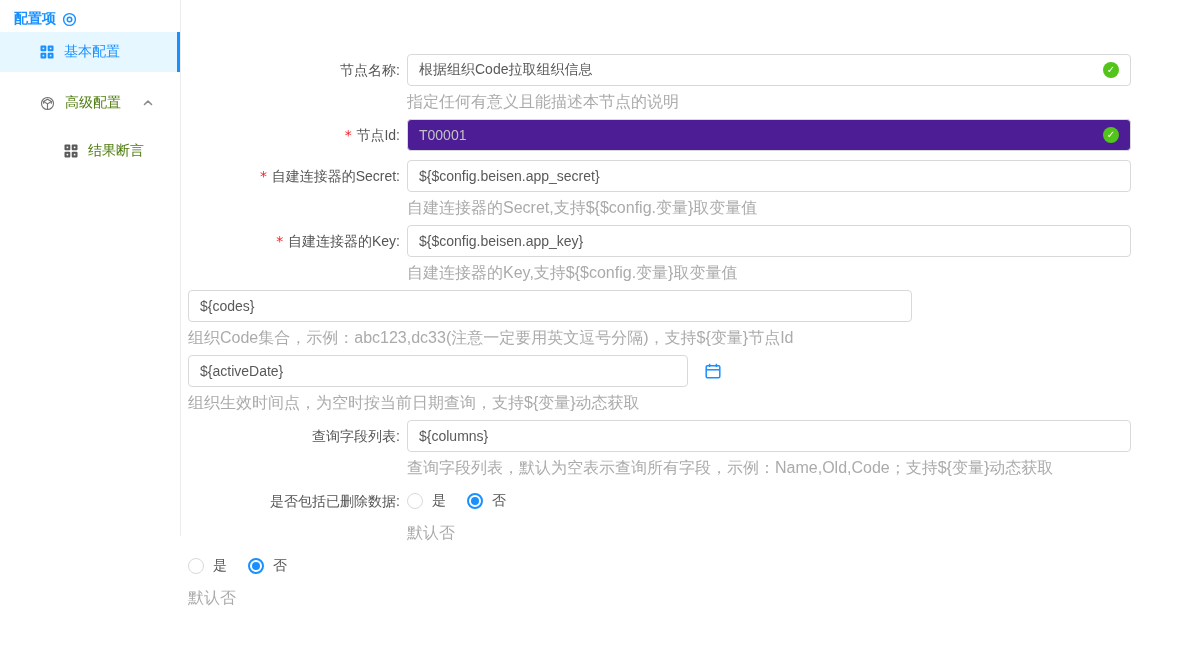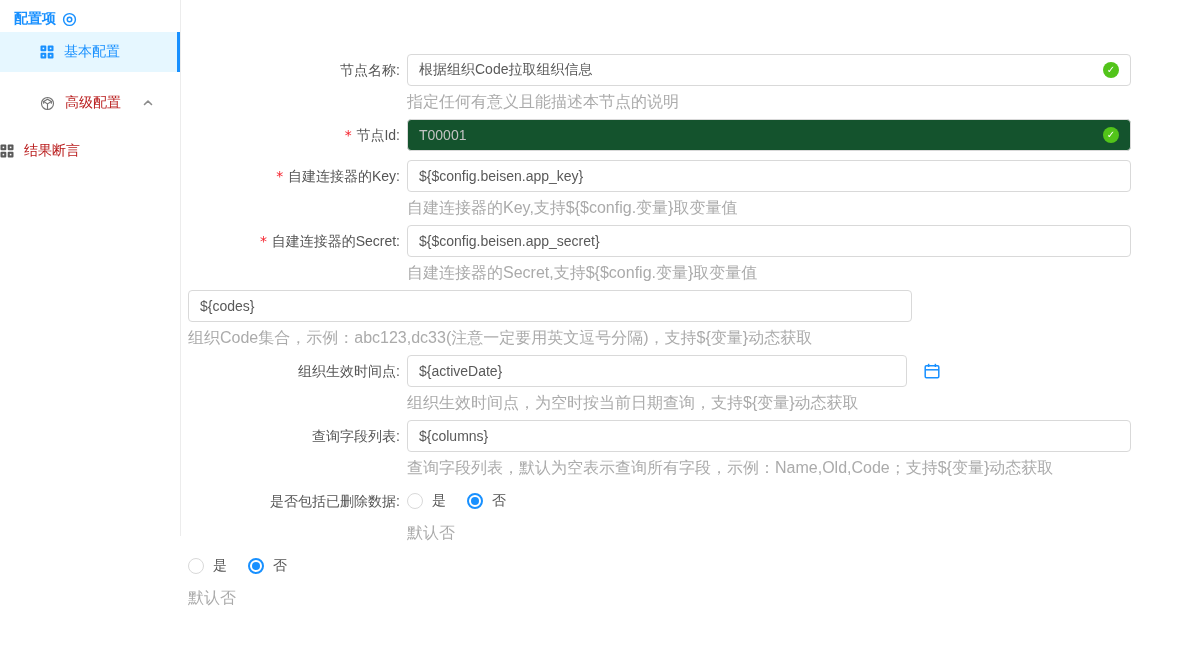--- a/index.html
+++ b/index.html
@@ -15,46 +15,46 @@
     position:absolute; left:0; top:0; width:181px; height:536px;
     border-right:1px solid #ececec; background:#fff;
   }
   .sb-header {
     display:flex; align-items:center; gap:6px;
     padding:9px 0 0 14px; height:29px;
     color:#1890ff; font-size:14px; font-weight:bold;
   }
   .sb-item {
     height:40px; display:flex; align-items:center;
-    font-size:14px; color:#b91c1c; cursor:pointer; position:relative;
+    font-size:14px; color:#4d7c0f; cursor:pointer; position:relative;
   }
   .sb-icon { display:inline-flex; margin-right:10px; flex-shrink:0; }
   .sb-item.basic {
     margin-top:3px; padding-left:40px;
     background:#e6f7ff; border-right:3px solid #1890ff; color:#1890ff;
   }
   .sb-item.adv { margin-top:11px; padding-left:40px; }
   .sb-item.adv .caret { position:absolute; right:27px; top:16px; display:inline-flex; }
-  .sb-item.assert { margin-top:8px; }
+  .sb-item.assert { margin-top:8px; padding-left:64px; }
 
   
   .main { position:absolute; left:181px; top:12px; width:1009px; padding-top:42px; }
   .frow { display:flex; margin-bottom:9px; }
   .flabel {
     width:219px; min-width:219px; text-align:right; white-space:nowrap;
     font-size:14px; color:#555; line-height:32px;
   }
   .req { color:#f5222d; margin-right:4px; font-family:"DejaVu Sans Mono", monospace; }
   .fctrl { margin-left:7px; }
   .tinput {
     width:724px; height:32px; border:1px solid #d9d9d9; border-radius:4px;
     display:flex; align-items:center; padding:0 11px; background:#fff;
     font-size:14px; color:#595959; cursor:text;
   }
-  .tinput.disabled { background:#14532d; color:#c3c3c3; cursor:not-allowed; }
+  .tinput.disabled { background:#4c1d95; color:#c3c3c3; cursor:not-allowed; }
   .tinput.short { width:500px; }
   .ival { flex:1; overflow:hidden; white-space:nowrap; }
   .check {
     width:16px; height:16px; border-radius:50%; background:#52c41a;
     color:#fff; font-size:10px; line-height:16px; text-align:center; flex-shrink:0;
   }
   .fhelp { margin-top:8px; font-size:16px; color:#ababab; line-height:16px; }
   .date-line { display:flex; align-items:center; }
   .cal-btn { margin-left:17px; display:inline-flex; cursor:pointer; }
 
@@ -159,50 +159,49 @@
     <div class="flabel"><span class="req">*</span><span>节点Id:</span></div>
     <div class="fctrl">
       <div class="tinput disabled">
         <span class="ival">T00001</span>
         <span class="check">✓</span>
       </div>
     </div>
   </div>
 
   <div class="frow">
+    <div class="flabel"><span class="req">*</span><span>自建连接器的Secret:</span></div>
+    <div class="fctrl">
+      <div class="tinput">
+        <span class="ival">${$config.beisen.app_secret}</span>
+      </div>
+      <div class="fhelp">自建连接器的Secret,支持${$config.变量}取变量值</div>
+    </div>
+  </div>
+
+  <div class="frow">
     <div class="flabel"><span class="req">*</span><span>自建连接器的Key:</span></div>
     <div class="fctrl">
       <div class="tinput">
         <span class="ival">${$config.beisen.app_key}</span>
       </div>
       <div class="fhelp">自建连接器的Key,支持${$config.变量}取变量值</div>
     </div>
   </div>
 
   <div class="frow">
-    <div class="flabel"><span class="req">*</span><span>自建连接器的Secret:</span></div>
-    <div class="fctrl">
-      <div class="tinput">
-        <span class="ival">${$config.beisen.app_secret}</span>
-      </div>
-      <div class="fhelp">自建连接器的Secret,支持${$config.变量}取变量值</div>
-    </div>
-  </div>
-
-  <div class="frow">
     <div class="fctrl">
       <div class="tinput">
         <span class="ival">${codes}</span>
       </div>
-      <div class="fhelp">组织Code集合，示例：abc123,dc33(注意一定要用英文逗号分隔)，支持${变量}动态获取</div>
-    </div>
-  </div>
-
-  <div class="frow">
-    <div class="flabel"><span>组织生效时间点:</span></div>
+      <div class="fhelp">组织Code集合，示例：abc123,dc33(注意一定要用英文逗号分隔)，支持${变量}节点Id</div>
+    </div>
+  </div>
+
+  <div class="frow">
     <div class="fctrl">
       <div class="date-line">
         <div class="tinput short">
           <span class="ival">${activeDate}</span>
         </div>
         <span class="cal-btn">
           <svg width="16" height="16" viewBox="0 0 16 16" fill="none" stroke="#1890ff" stroke-width="1.5">
               <rect x="1.2" y="2.8" width="13.6" height="12" rx="1.2"></rect>
               <line x1="1.2" y1="6.8" x2="14.8" y2="6.8"></line>
               <line x1="4.6" y1="0.8" x2="4.6" y2="4"></line>

